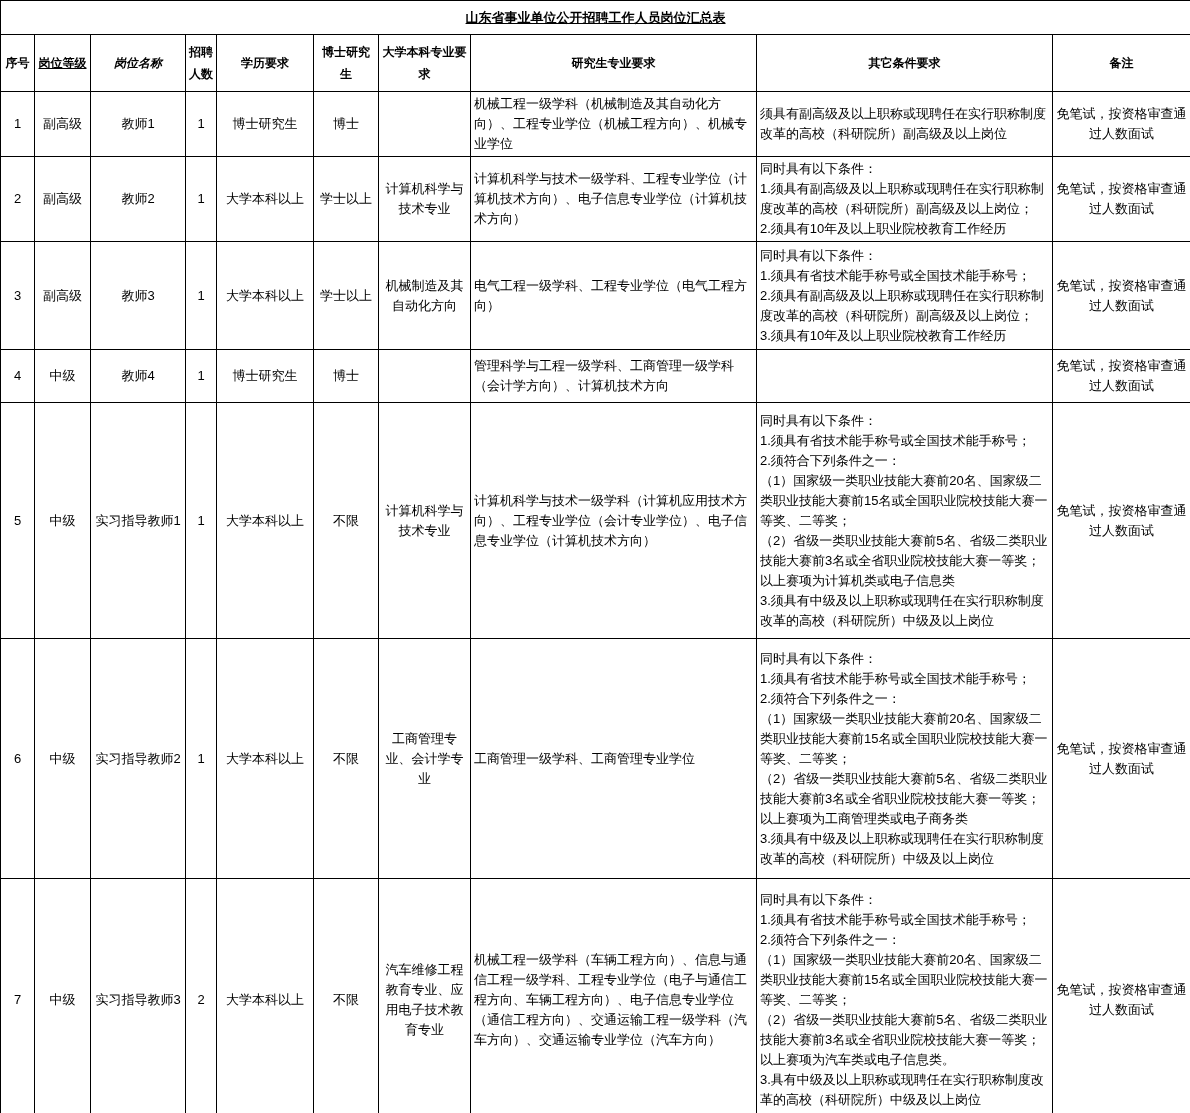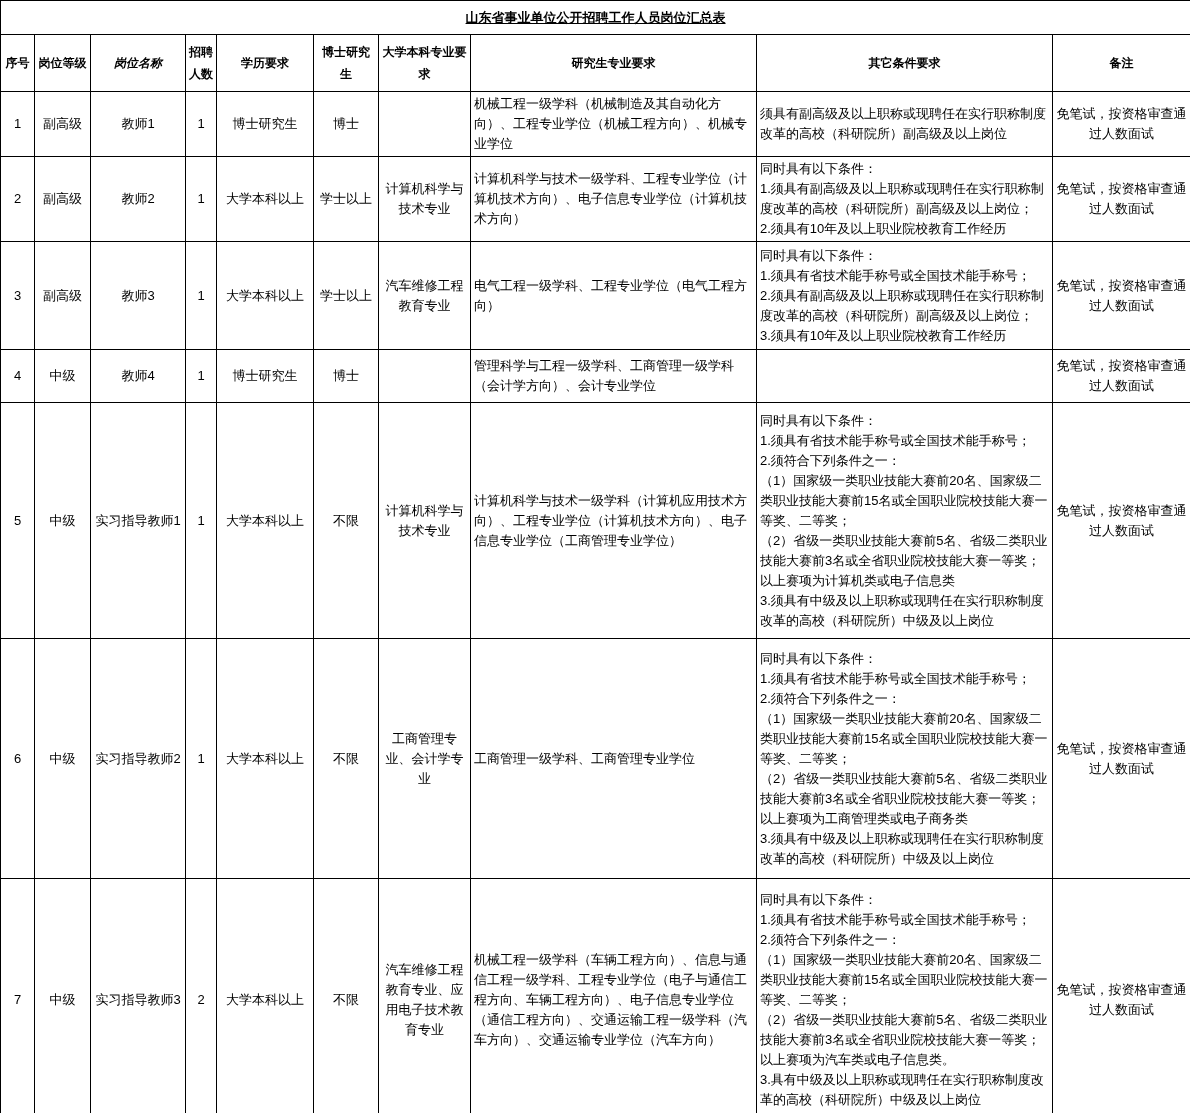--- a/index.html
+++ b/index.html
@@ -62,21 +62,21 @@
         <col style="width: 286px;">
         <col style="width: 296px;">
         <col style="width: 138px;">
       </colgroup>
     <tbody id="tbody">
       <tr>
         <td class="title-cell" colspan="10">山东省事业单位公开招聘工作人员岗位汇总表</td>
       </tr>
       <tr id="header-row">
           <th style="height: 52px; margin-top: 43px;">序号</th>
-          <th style="height: 52px;">岗位等级</th>
+          <th style="height: 52px; text-decoration: underline;">岗位等级</th>
           <th style="height: 52px; font-style: italic;">岗位名称</th>
           <th style="height: 52px;">招聘人数</th>
           <th style="height: 52px;">学历要求</th>
           <th style="height: 52px;">博士研究生</th>
           <th style="height: 52px;">大学本科专业要求</th>
           <th style="height: 52px;">研究生专业要求</th>
           <th style="height: 52px; font-family: Liberation Serif, serif;">其它条件要求</th>
           <th style="height: 52px;">备注</th>
         </tr>
     <tr style="height: 62px;">
@@ -105,49 +105,49 @@
 2.须具有10年及以上职业院校教育工作经历</td>
           <td class="c">免笔试，按资格审查通过人数面试</td>
         </tr>
         <tr style="height: 108px;">
           <td class="c">3</td>
           <td class="c">副高级</td>
           <td class="c">教师3</td>
           <td class="c">1</td>
           <td class="c">大学本科以上</td>
           <td class="c">学士以上</td>
-          <td class="c">汽车维修工程教育专业</td>
+          <td class="c">机械制造及其自动化方向</td>
           <td class="l">电气工程一级学科、工程专业学位（电气工程方向）</td>
           <td class="l">同时具有以下条件：
 1.须具有省技术能手称号或全国技术能手称号；
 2.须具有副高级及以上职称或现聘任在实行职称制度改革的高校（科研院所）副高级及以上岗位；
 3.须具有10年及以上职业院校教育工作经历</td>
           <td class="c">免笔试，按资格审查通过人数面试</td>
         </tr>
         <tr style="height: 53px;">
           <td class="c">4</td>
           <td class="c">中级</td>
           <td class="c">教师4</td>
           <td class="c">1</td>
           <td class="c">博士研究生</td>
           <td class="c">博士</td>
           <td class="c"></td>
-          <td class="l">管理科学与工程一级学科、工商管理一级学科（会计学方向）、会计专业学位</td>
+          <td class="l">管理科学与工程一级学科、工商管理一级学科（会计学方向）、计算机技术方向</td>
           <td class="l"></td>
           <td class="c">免笔试，按资格审查通过人数面试</td>
         </tr>
         <tr style="height: 236px;">
           <td class="c">5</td>
           <td class="c">中级</td>
           <td class="c">实习指导教师1</td>
           <td class="c">1</td>
           <td class="c">大学本科以上</td>
           <td class="c">不限</td>
           <td class="c">计算机科学与技术专业</td>
-          <td class="l">计算机科学与技术一级学科（计算机应用技术方向）、工程专业学位（计算机技术方向）、电子信息专业学位（工商管理专业学位）</td>
+          <td class="l">计算机科学与技术一级学科（计算机应用技术方向）、工程专业学位（会计专业学位）、电子信息专业学位（计算机技术方向）</td>
           <td class="l">同时具有以下条件：
 1.须具有省技术能手称号或全国技术能手称号；
 2.须符合下列条件之一：
 （1）国家级一类职业技能大赛前20名、国家级二类职业技能大赛前15名或全国职业院校技能大赛一等奖、二等奖；
 （2）省级一类职业技能大赛前5名、省级二类职业技能大赛前3名或全省职业院校技能大赛一等奖；
 以上赛项为计算机类或电子信息类
 3.须具有中级及以上职称或现聘任在实行职称制度改革的高校（科研院所）中级及以上岗位</td>
           <td class="c">免笔试，按资格审查通过人数面试</td>
         </tr>
         <tr style="height: 240px;">

